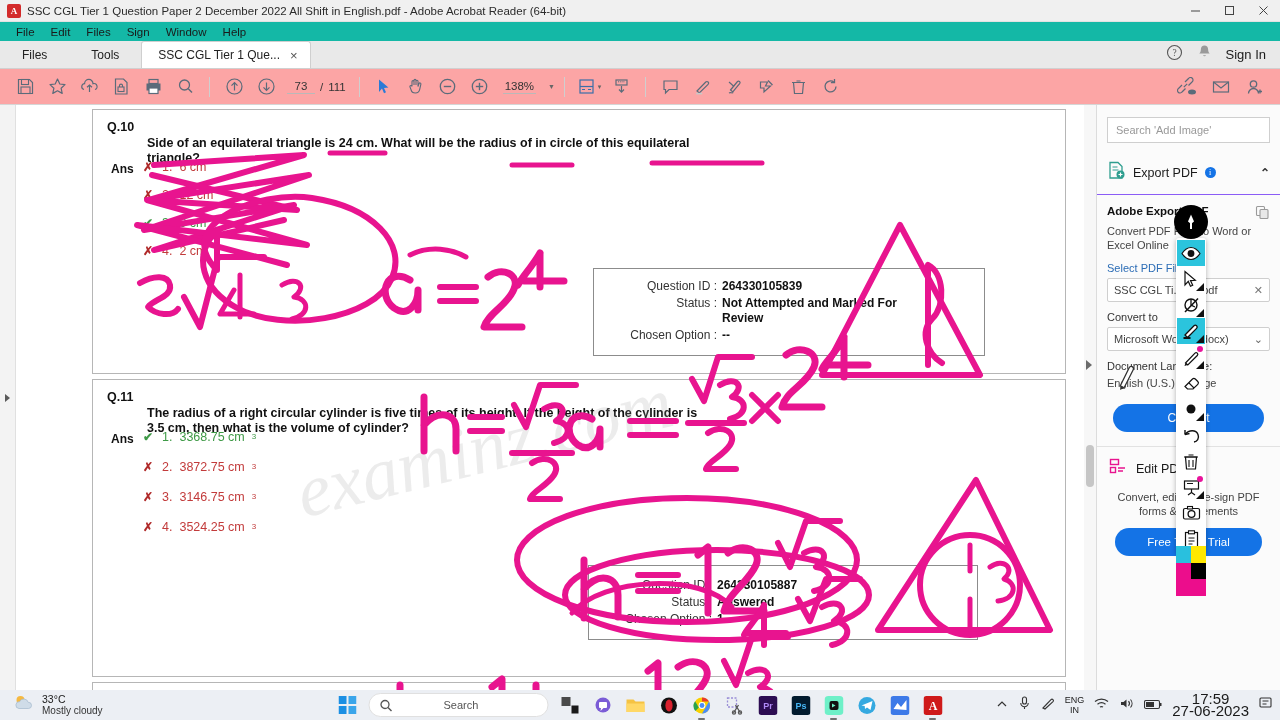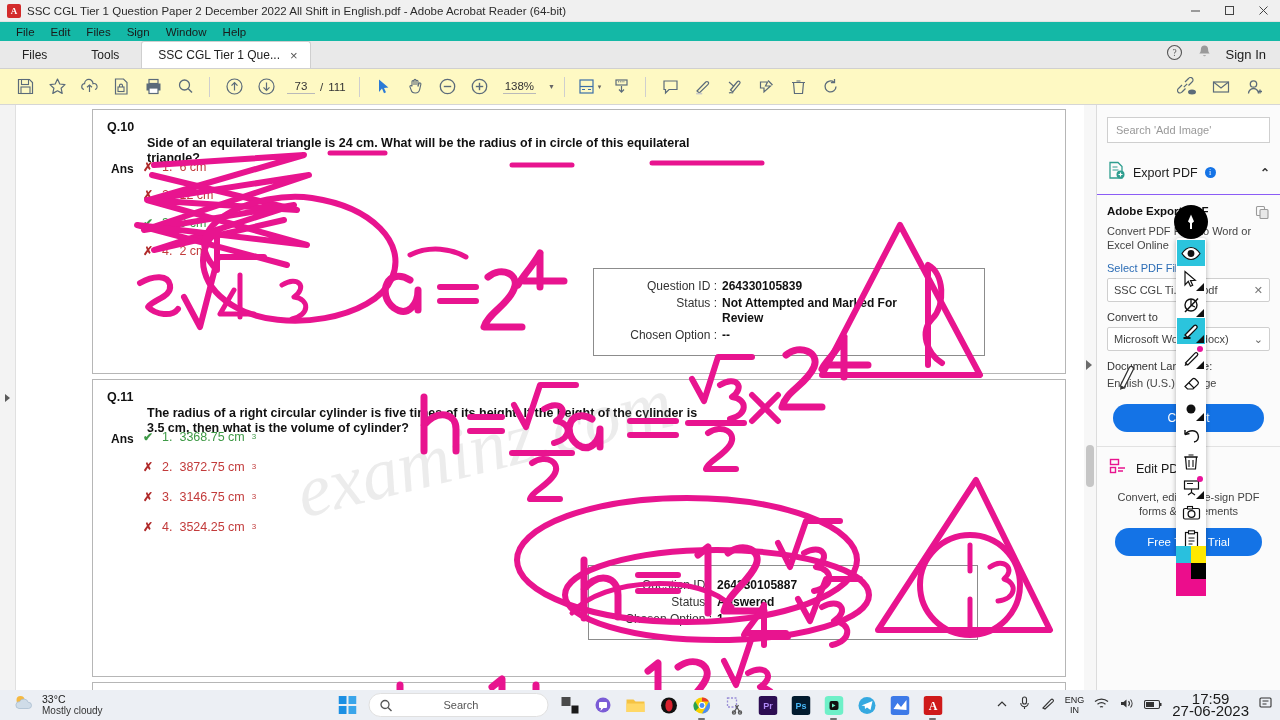--- a/index.html
+++ b/index.html
@@ -60,21 +60,21 @@
   .tab-close { font-size: 13px; color: #555; padding: 0 4px; }
   .tabstrip-right {
     margin-left: auto; display: flex; align-items: center; gap: 14px;
     padding-right: 14px; height: 28px;
   }
   .signin { font-size: 13px; color: #1a1a1a; }
 
   
   .toolbar {
     position: absolute; top: 69px; left: 0; width: 1280px; height: 36px;
-    background: #fef9c3; border-bottom: 1px solid #d6d6d6;
+    background: #fca5a5; border-bottom: 1px solid #d6d6d6;
     display: flex; align-items: center; padding: 0 10px; gap: 2px;
   }
   .tbtn {
     width: 30px; height: 30px; display: flex; align-items: center;
     justify-content: center; border-radius: 3px; color: #4a4a4a;
   }
   .tsep { width: 1px; height: 20px; background: #cfcfcf; margin: 0 7px; }
   .pagebox {
     display: flex; align-items: center; gap: 5px; font-size: 11.5px;
     color: #333; margin: 0 4px;

